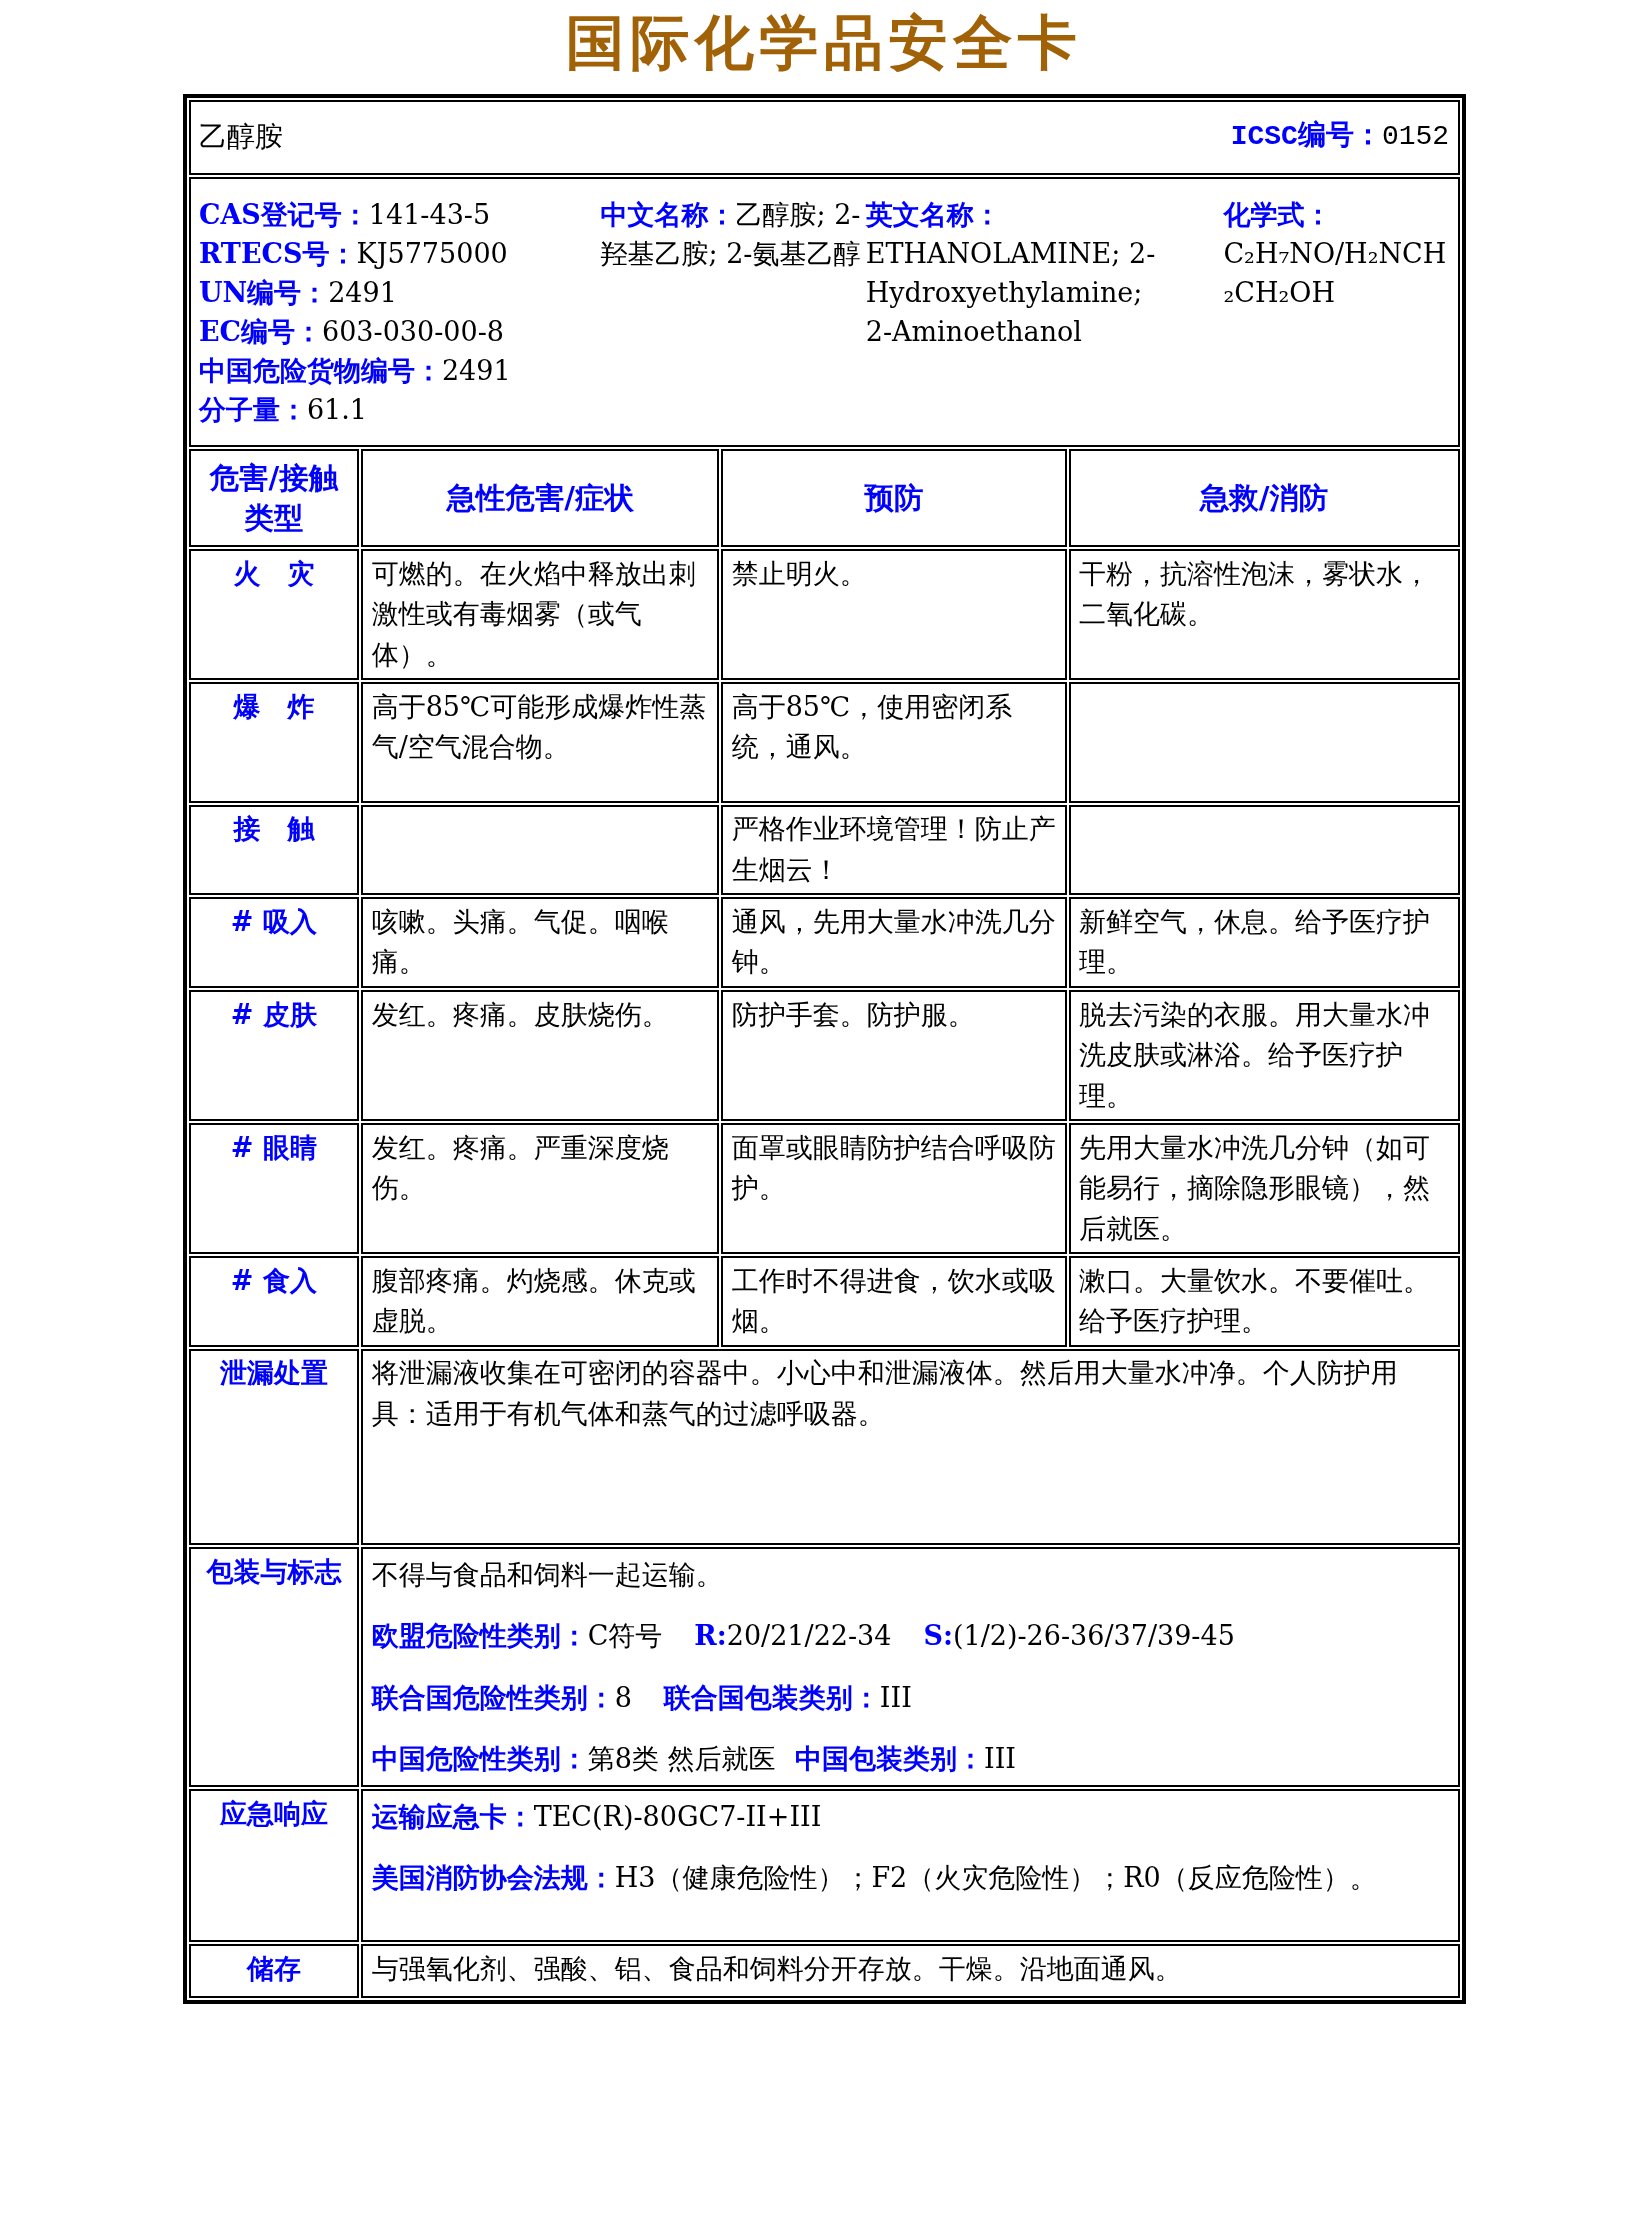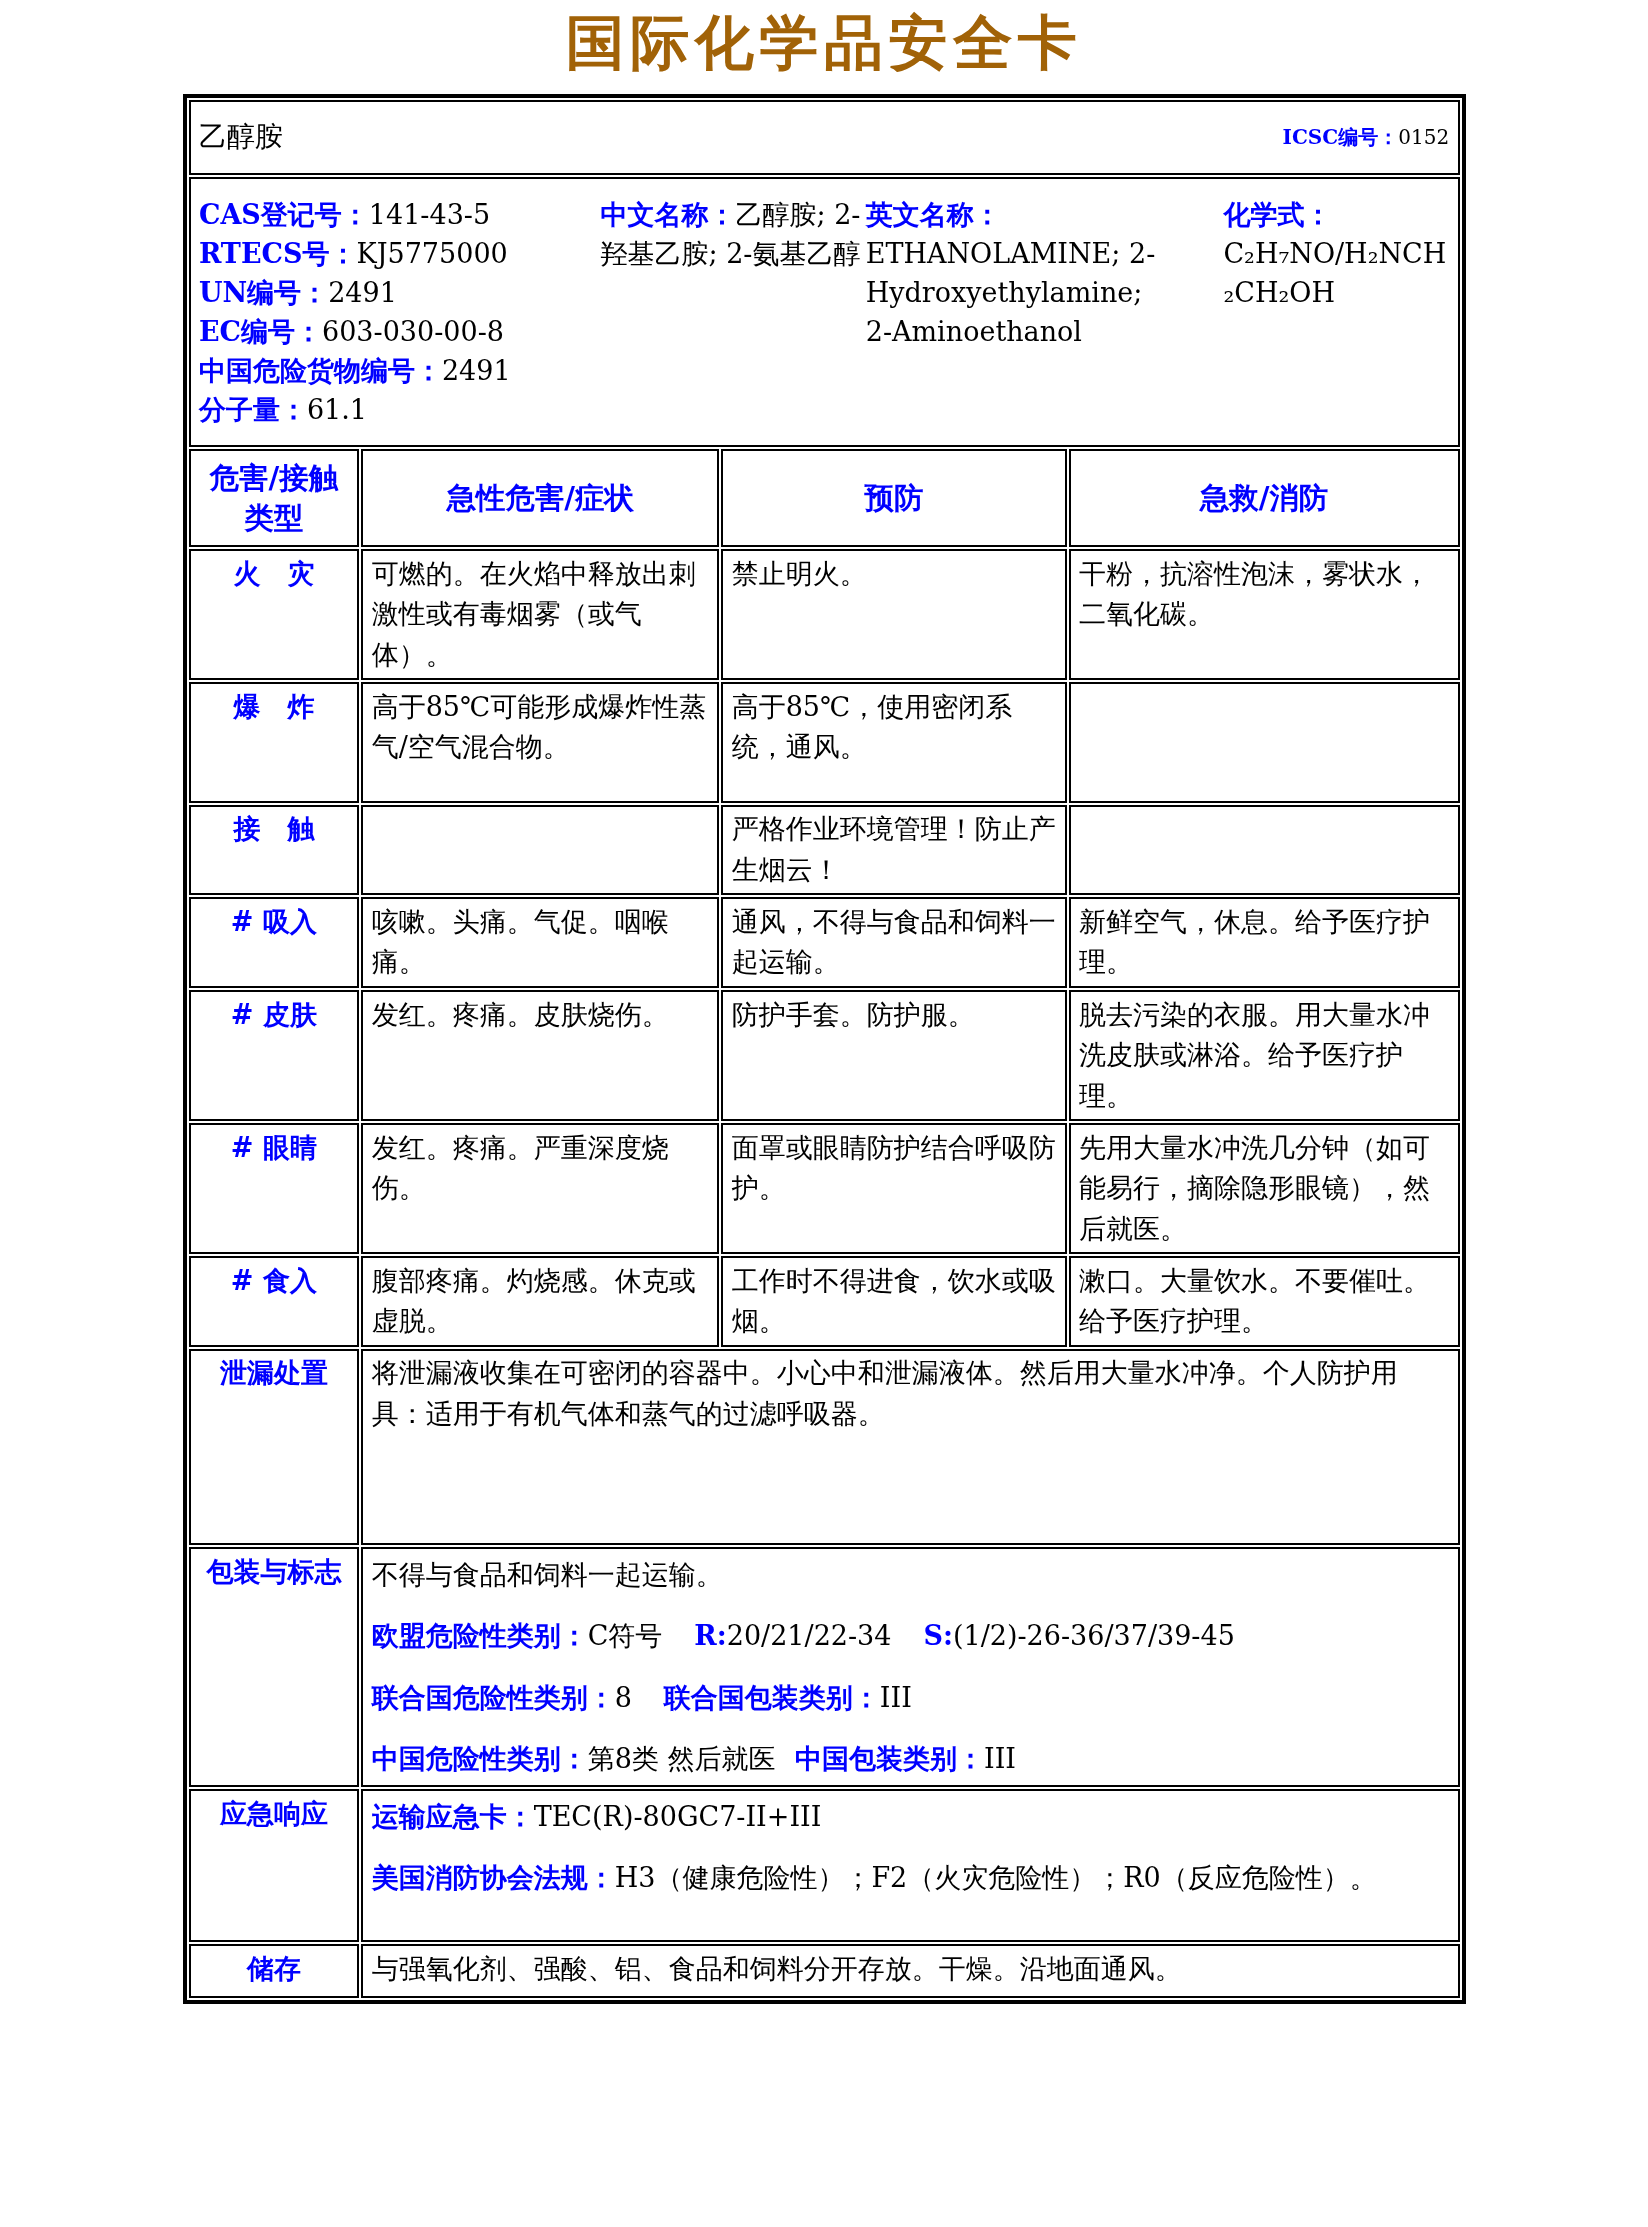--- a/index.html
+++ b/index.html
@@ -38,21 +38,21 @@
     word-break:break-word;
   }
   .lbl { color:#0000ff; font-weight:bold; }
   .val { color:#000; }
   .pre { white-space:pre-line; }
 
   
   tr.r-cardhead td { height:65px; vertical-align:middle; }
   .header-flex { display:flex; justify-content:space-between; align-items:center; }
   .chem-name { font-size:28px; }
-  .icsc { font-size:20px; }
+  .icsc { font-size:28px;font-family:Liberation Mono, monospace; }
 
   
   tr.r-info td { height:261px; vertical-align:middle; }
   .info-flex { display:flex; align-items:stretch; }
   .info-left { width:396px; flex:none; display:flex; flex-direction:column; justify-content:space-between; padding:4.2px 0; }
   .info-right { flex:1; display:flex; flex-direction:row; justify-content:space-between; padding:4.2px 0 4.2px 5.6px; }
   .info-line { line-height:1.45; }
 
   
   tr.r-thead td { height:88px; vertical-align:middle; text-align:center; }
@@ -166,21 +166,21 @@
       <tr class="r-cont">
         <td class="rowlabel">接　触</td>
         <td></td>
         <td>严格作业环境管理！防止产生烟云！</td>
         <td></td>
       </tr>
 
       <tr class="r-inh">
         <td class="rowlabel"># 吸入</td>
         <td>咳嗽。头痛。气促。咽喉痛。</td>
-        <td>通风，不得与食品和饲料一起运输。</td>
+        <td>通风，先用大量水冲洗几分钟。</td>
         <td>新鲜空气，休息。给予医疗护理。</td>
       </tr>
 
       <tr class="r-skin">
         <td class="rowlabel"># 皮肤</td>
         <td>发红。疼痛。皮肤烧伤。</td>
         <td>防护手套。防护服。</td>
         <td>脱去污染的衣服。用大量水冲洗皮肤或淋浴。给予医疗护理。</td>
       </tr>
 

